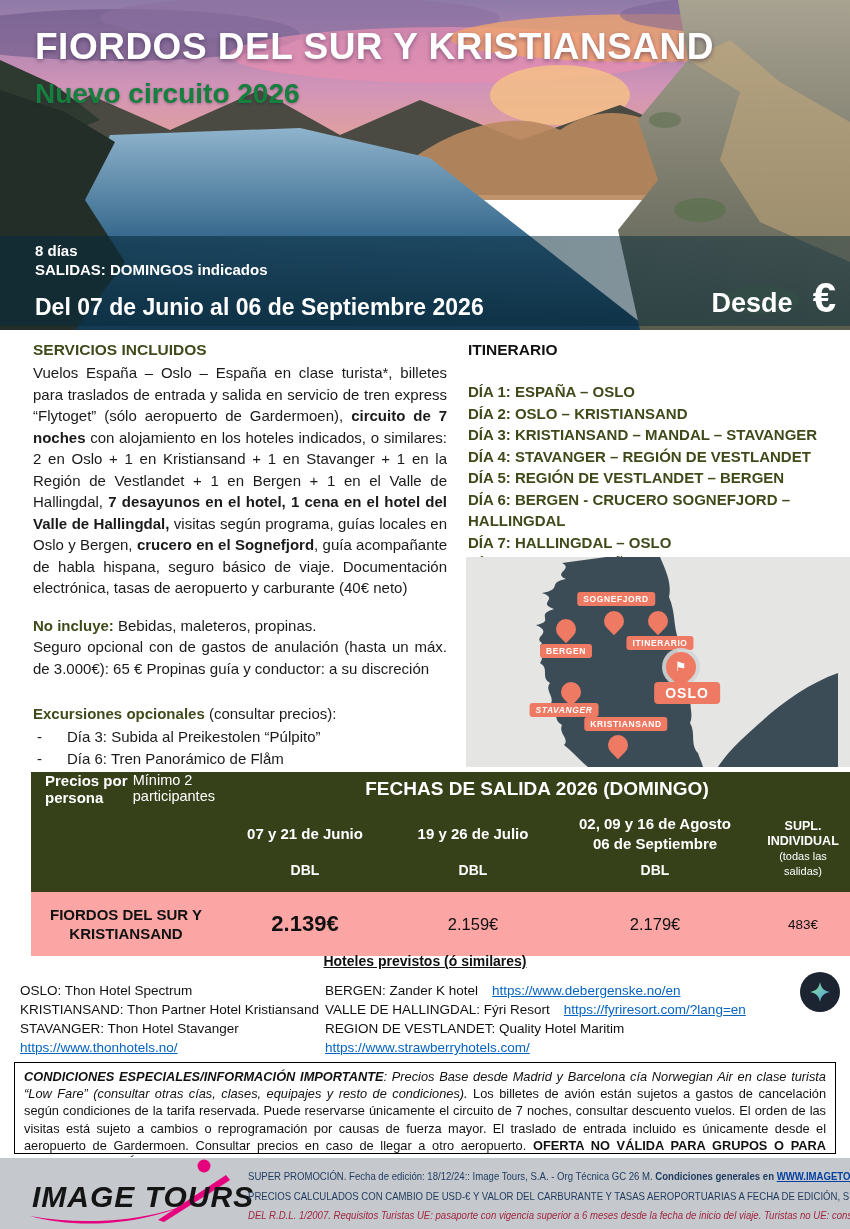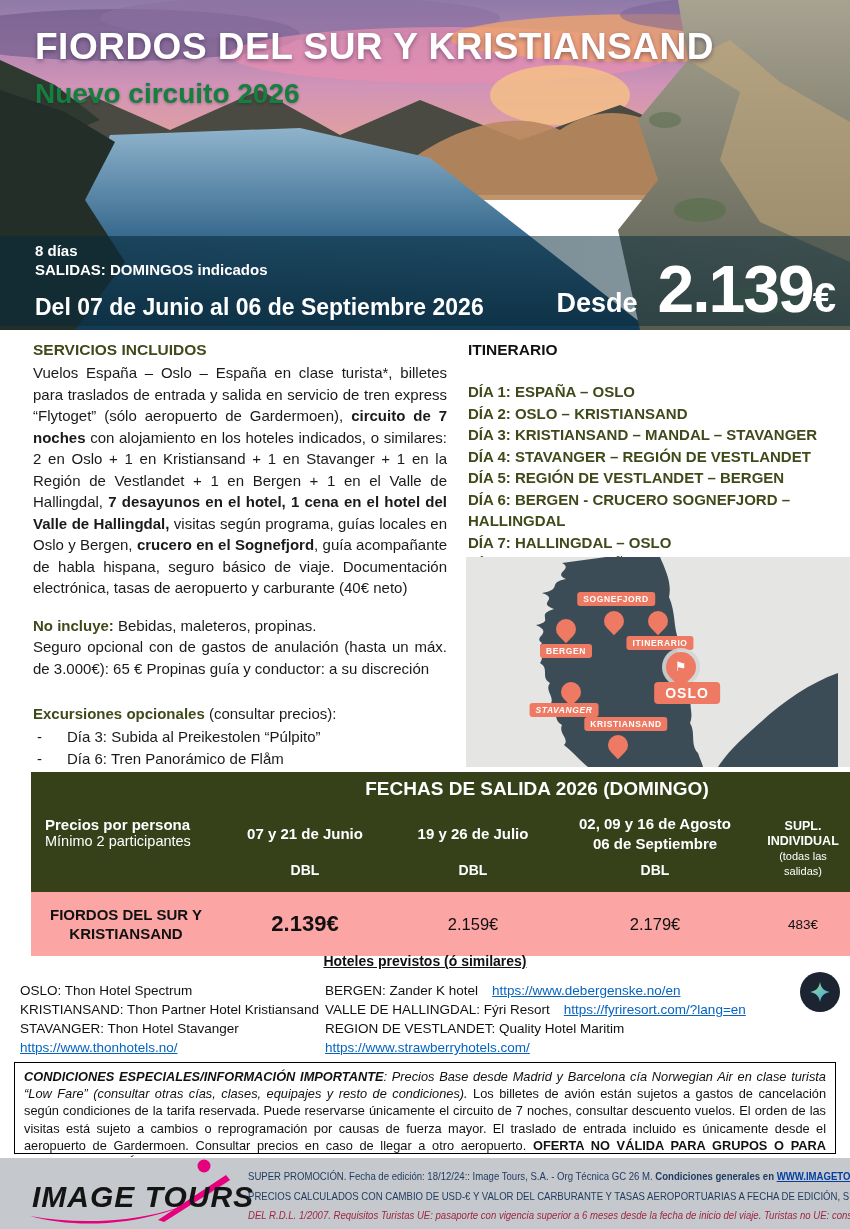--- a/index.html
+++ b/index.html
@@ -52,21 +52,21 @@
   .pin.oslo { width:30px; height:30px; background:#ee7a63; box-shadow:0 0 0 4px rgba(210,214,214,.9); }
   .pin .flag { position:absolute; left:50%; top:50%; transform:translate(-50%,-55%) rotate(45deg);
     color:#fff; font-size:13px; }
 
   
   .ptable { position:absolute; left:15px; top:772px; width:832px;margin-left:16px; }
   .pt-header { display:grid; grid-template-columns:190px 168px 168px 196px 100px;
     grid-template-rows:34px 56px 30px; background:#36411a; color:#fff; }
   .pt-title { grid-column:2/6; grid-row:1; display:flex; align-items:center; justify-content:center;
     font-size:19px; font-weight:bold; }
-  .pt-col1 { grid-column:1; grid-row:1/4; display:flex; flex-direction:column; justify-content:center;
+  .pt-col1 { grid-column:1; grid-row:1/4; display:flex; flex-direction:row; justify-content:center;
     padding-left:14px; }
   .pt-col1 .l1 { font-size:15px; font-weight:bold; }
   .pt-col1 .l2 { font-size:14.5px; }
   .pt-date { grid-row:2; display:flex; flex-direction:column; align-items:center; justify-content:center;
     font-size:15px; font-weight:bold; text-align:center; line-height:20px; }
   .pt-suppl { grid-column:5; grid-row:2/4; display:flex; flex-direction:column; align-items:center;
     justify-content:center; text-align:center; line-height:15px; }
   .pt-suppl .b { font-size:12.5px; font-weight:bold; }
   .pt-suppl .s { font-size:11px; }
   .pt-dbl { grid-row:3; display:flex; align-items:flex-start; justify-content:center;
@@ -153,21 +153,20 @@
     <div class="hero-title">FIORDOS DEL SUR Y KRISTIANSAND</div>
     <div class="hero-subtitle">Nuevo circuito 2026</div>
     <div class="hero-bar">
       <div class="hero-bar-left">
         <div class="hb-small">8 días</div>
         <div class="hb-small">SALIDAS: DOMINGOS indicados</div>
         <div class="hb-date">Del 07 de Junio al 06 de Septiembre 2026</div>
       </div>
       <div class="hero-bar-right">
         <span class="hb-desde">Desde</span>
-        <span class="hb-price">2.139</span>
         <span class="hb-euro">€</span>
       </div>
     </div>
   </div>
 
   <div class="services">
     <h3 class="olive">SERVICIOS INCLUIDOS</h3>
     <p><span>Vuelos España – Oslo – España en clase turista*, billetes para traslados de entrada y salida en servicio de tren express “Flytoget” (sólo aeropuerto de Gardermoen), </span><b>circuito de 7 noches</b><span> con alojamiento en los hoteles indicados, o similares: 2 en Oslo + 1 en Kristiansand + 1 en Stavanger + 1 en la Región de Vestlandet + 1 en Bergen +  1 en el Valle de Hallingdal, </span><b>7 desayunos en el hotel, 1 cena en el hotel del Valle de Hallingdal,</b><span> visitas según programa, guías locales en Oslo y Bergen, </span><b>crucero en el Sognefjord</b><span>, guía acompañante de habla hispana, seguro básico de viaje. Documentación electrónica, tasas de aeropuerto y carburante (40€ neto)</span></p>
     <div class="not-included">
       <span class="olive">No incluye:</span><span> Bebidas, maleteros, propinas.</span>

